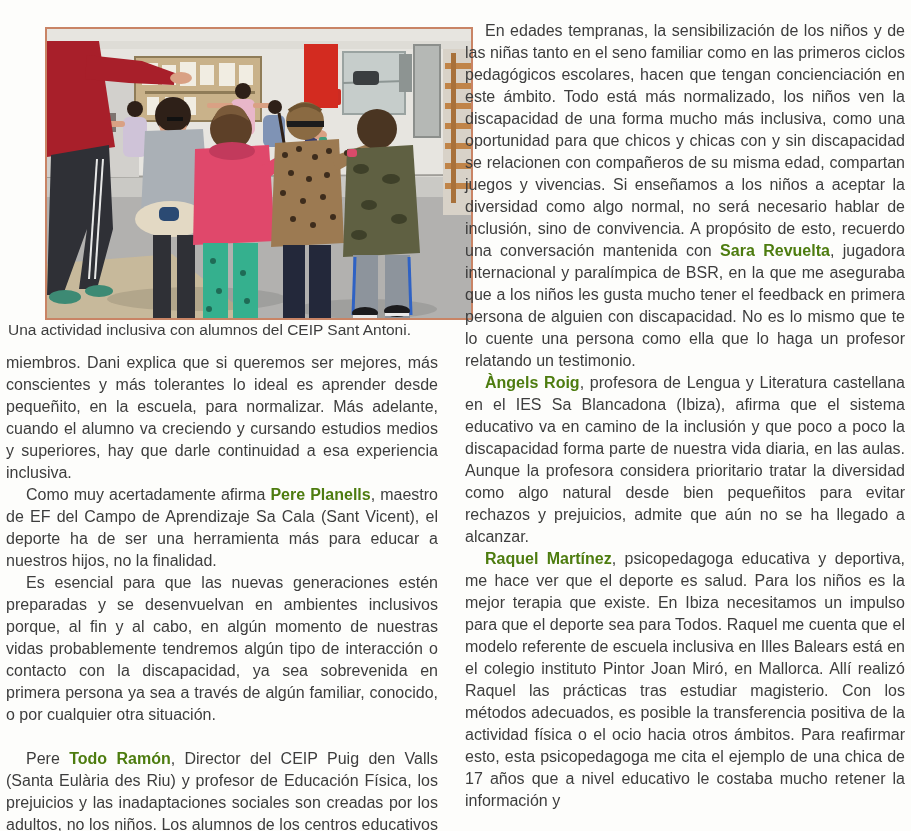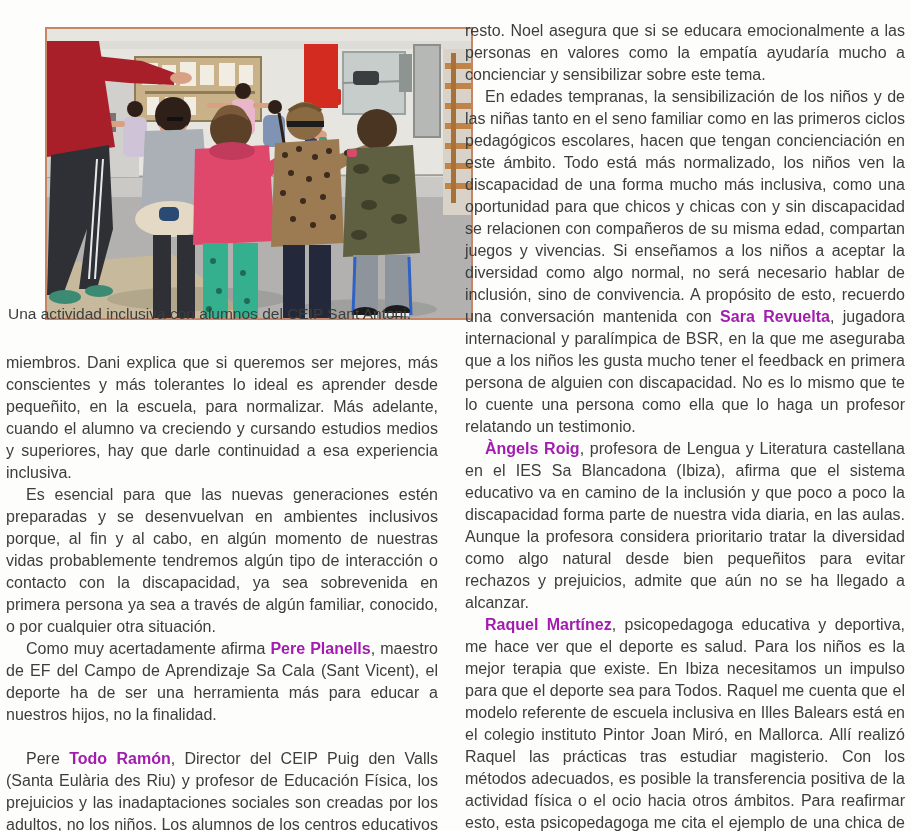--- a/index.html
+++ b/index.html
@@ -8,34 +8,34 @@
     background:#fdfdfb;
     font-family:"Liberation Sans","DejaVu Sans",sans-serif;
     color:#3d3d3d;
   }
   .photo-figure{
     position:absolute;left:5px;top:11px;width:428px;height:293px;
     box-sizing:border-box;border:2px solid #c98465;background:#e6e4df;
   }
   .photo-figure svg{display:block;width:100%;height:100%;}
   .caption{
-    position:absolute;left:8px;top:304px;width:430px;
+    position:absolute;left:8px;top:320px;width:430px;
     font-size:15.5px;line-height:20px;color:#3d3d3d;
   }
   .col{
     position:absolute;width:432px;
     font-size:16px;line-height:22px;text-align:justify;
     color:#3d3d3d;
   }
   .col-left{left:6px;top:352px;}
   .col-right{left:465px;top:20px;width:440px;}
   .col p{margin:0;}
   .col p.indent{text-indent:20px;}
   .col p.gap{margin-top:22px;}
-  .col strong{font-weight:bold;color:#a21caf;}
+  .col strong{font-weight:bold;color:#4d7c0f;}
 </style>
 </head>
 <body>
 
 <figure class="photo-figure">
   <svg viewBox="0 0 424 289" preserveAspectRatio="none">
 
     <rect x="0" y="0" width="424" height="152" fill="#e7e5e0"></rect>
     <rect x="50" y="12" width="374" height="8" fill="#dedcd6"></rect>
     <rect x="0" y="148" width="424" height="141" fill="#b2b1af"></rect>
@@ -175,22 +175,21 @@
     <ellipse cx="350" cy="282" rx="13" ry="6" fill="#1b1b1d"></ellipse>
     <rect x="306" y="286" width="24" height="3" fill="#e9e9e9"></rect>
     <rect x="338" y="284" width="24" height="3" fill="#e9e9e9"></rect>
   </svg>
 </figure>
 
 <div class="caption">Una actividad inclusiva con alumnos del CEIP Sant Antoni.</div>
 
 <div id="left-col" class="col col-left">
     <p class=""><span>miembros. Dani explica que si queremos ser mejores, más conscientes y más tolerantes lo ideal es aprender desde pequeñito, en la escuela, para normalizar. Más adelante, cuando el alumno va creciendo y cursando estudios medios y superiores, hay que darle continuidad a esa experiencia inclusiva.</span></p>
+    <p class="indent"><span>Como muy acertadamente afirma </span><strong>Pere Planells</strong><span>, maestro de EF del Campo de Aprendizaje Sa Cala (Sant Vicent), el deporte ha de ser una herramienta más para educar a nuestros hijos, no la finalidad.</span></p>
     <p class="indent"><span>Es esencial para que las nuevas generaciones estén preparadas y se desenvuelvan en ambientes inclusivos porque, al fin y al cabo, en algún momento de nuestras vidas probablemente tendremos algún tipo de interacción o contacto con la discapacidad, ya sea sobrevenida en primera persona ya sea a través de algún familiar, conocido, o por cualquier otra situación.</span></p>
-    <p class="indent"><span>Como muy acertadamente afirma </span><strong>Pere Planells</strong><span>, maestro de EF del Campo de Aprendizaje Sa Cala (Sant Vicent), el deporte ha de ser una herramienta más para educar a nuestros hijos, no la finalidad.</span></p>
     <p class="indent gap"><span>Pere </span><strong>Todo Ramón</strong><span>, Director del CEIP Puig den Valls (Santa Eulària des Riu) y profesor de Educación Física, los prejuicios y las inadaptaciones sociales son creadas por los adultos, no los niños. Los alumnos de los centros educativos se toman con total naturalidad el hecho que un compañero sea diferente al</span></p>
   </div>
 <div id="right-col" class="col col-right">
-    <p class=""><span>resto. Noel asegura que si se educara emocionalmente a las personas en valores como la empatía ayudaría mucho a concienciar y sensibilizar sobre este tema.</span></p>
     <p class="indent"><span>En edades tempranas, la sensibilización de los niños y de las niñas tanto en el seno familiar como en las primeros ciclos pedagógicos escolares, hacen que tengan concienciación en este ámbito. Todo está más normalizado, los niños ven la discapacidad de una forma mucho más inclusiva, como una oportunidad para que chicos y chicas con y sin discapacidad se relacionen con compañeros de su misma edad, compartan juegos y vivencias. Si enseñamos a los niños a aceptar la diversidad como algo normal, no será necesario hablar de inclusión, sino de convivencia. A propósito de esto, recuerdo una conversación mantenida con </span><strong>Sara Revuelta</strong><span>, jugadora internacional y paralímpica de BSR, en la que me aseguraba que a los niños les gusta mucho tener el feedback en primera persona de alguien con discapacidad. No es lo mismo que te lo cuente una persona como ella que lo haga un profesor relatando un testimonio.</span></p>
     <p class="indent"><strong>Àngels Roig</strong><span>, profesora de Lengua y Literatura castellana en el IES Sa Blancadona (Ibiza), afirma que el sistema educativo va en camino de la inclusión y que poco a poco la discapacidad forma parte de nuestra vida diaria, en las aulas. Aunque la profesora considera prioritario tratar la diversidad como algo natural desde bien pequeñitos para evitar rechazos y prejuicios, admite que aún no se ha llegado a alcanzar.</span></p>
     <p class="indent"><strong>Raquel Martínez</strong><span>, psicopedagoga educativa y deportiva, me hace ver que el deporte es salud. Para los niños es la mejor terapia que existe. En Ibiza necesitamos un impulso para que el deporte sea para Todos. Raquel me cuenta que el modelo referente de escuela inclusiva en Illes Balears está en el colegio instituto Pintor Joan Miró, en Mallorca. Allí realizó Raquel las prácticas tras estudiar magisterio. Con los métodos adecuados, es posible la transferencia positiva de la actividad física o el ocio hacia otros ámbitos. Para reafirmar esto, esta psicopedagoga me cita el ejemplo de una chica de 17 años que a nivel educativo le costaba mucho retener la información y</span></p>
   </div>
 
 </body></html>

